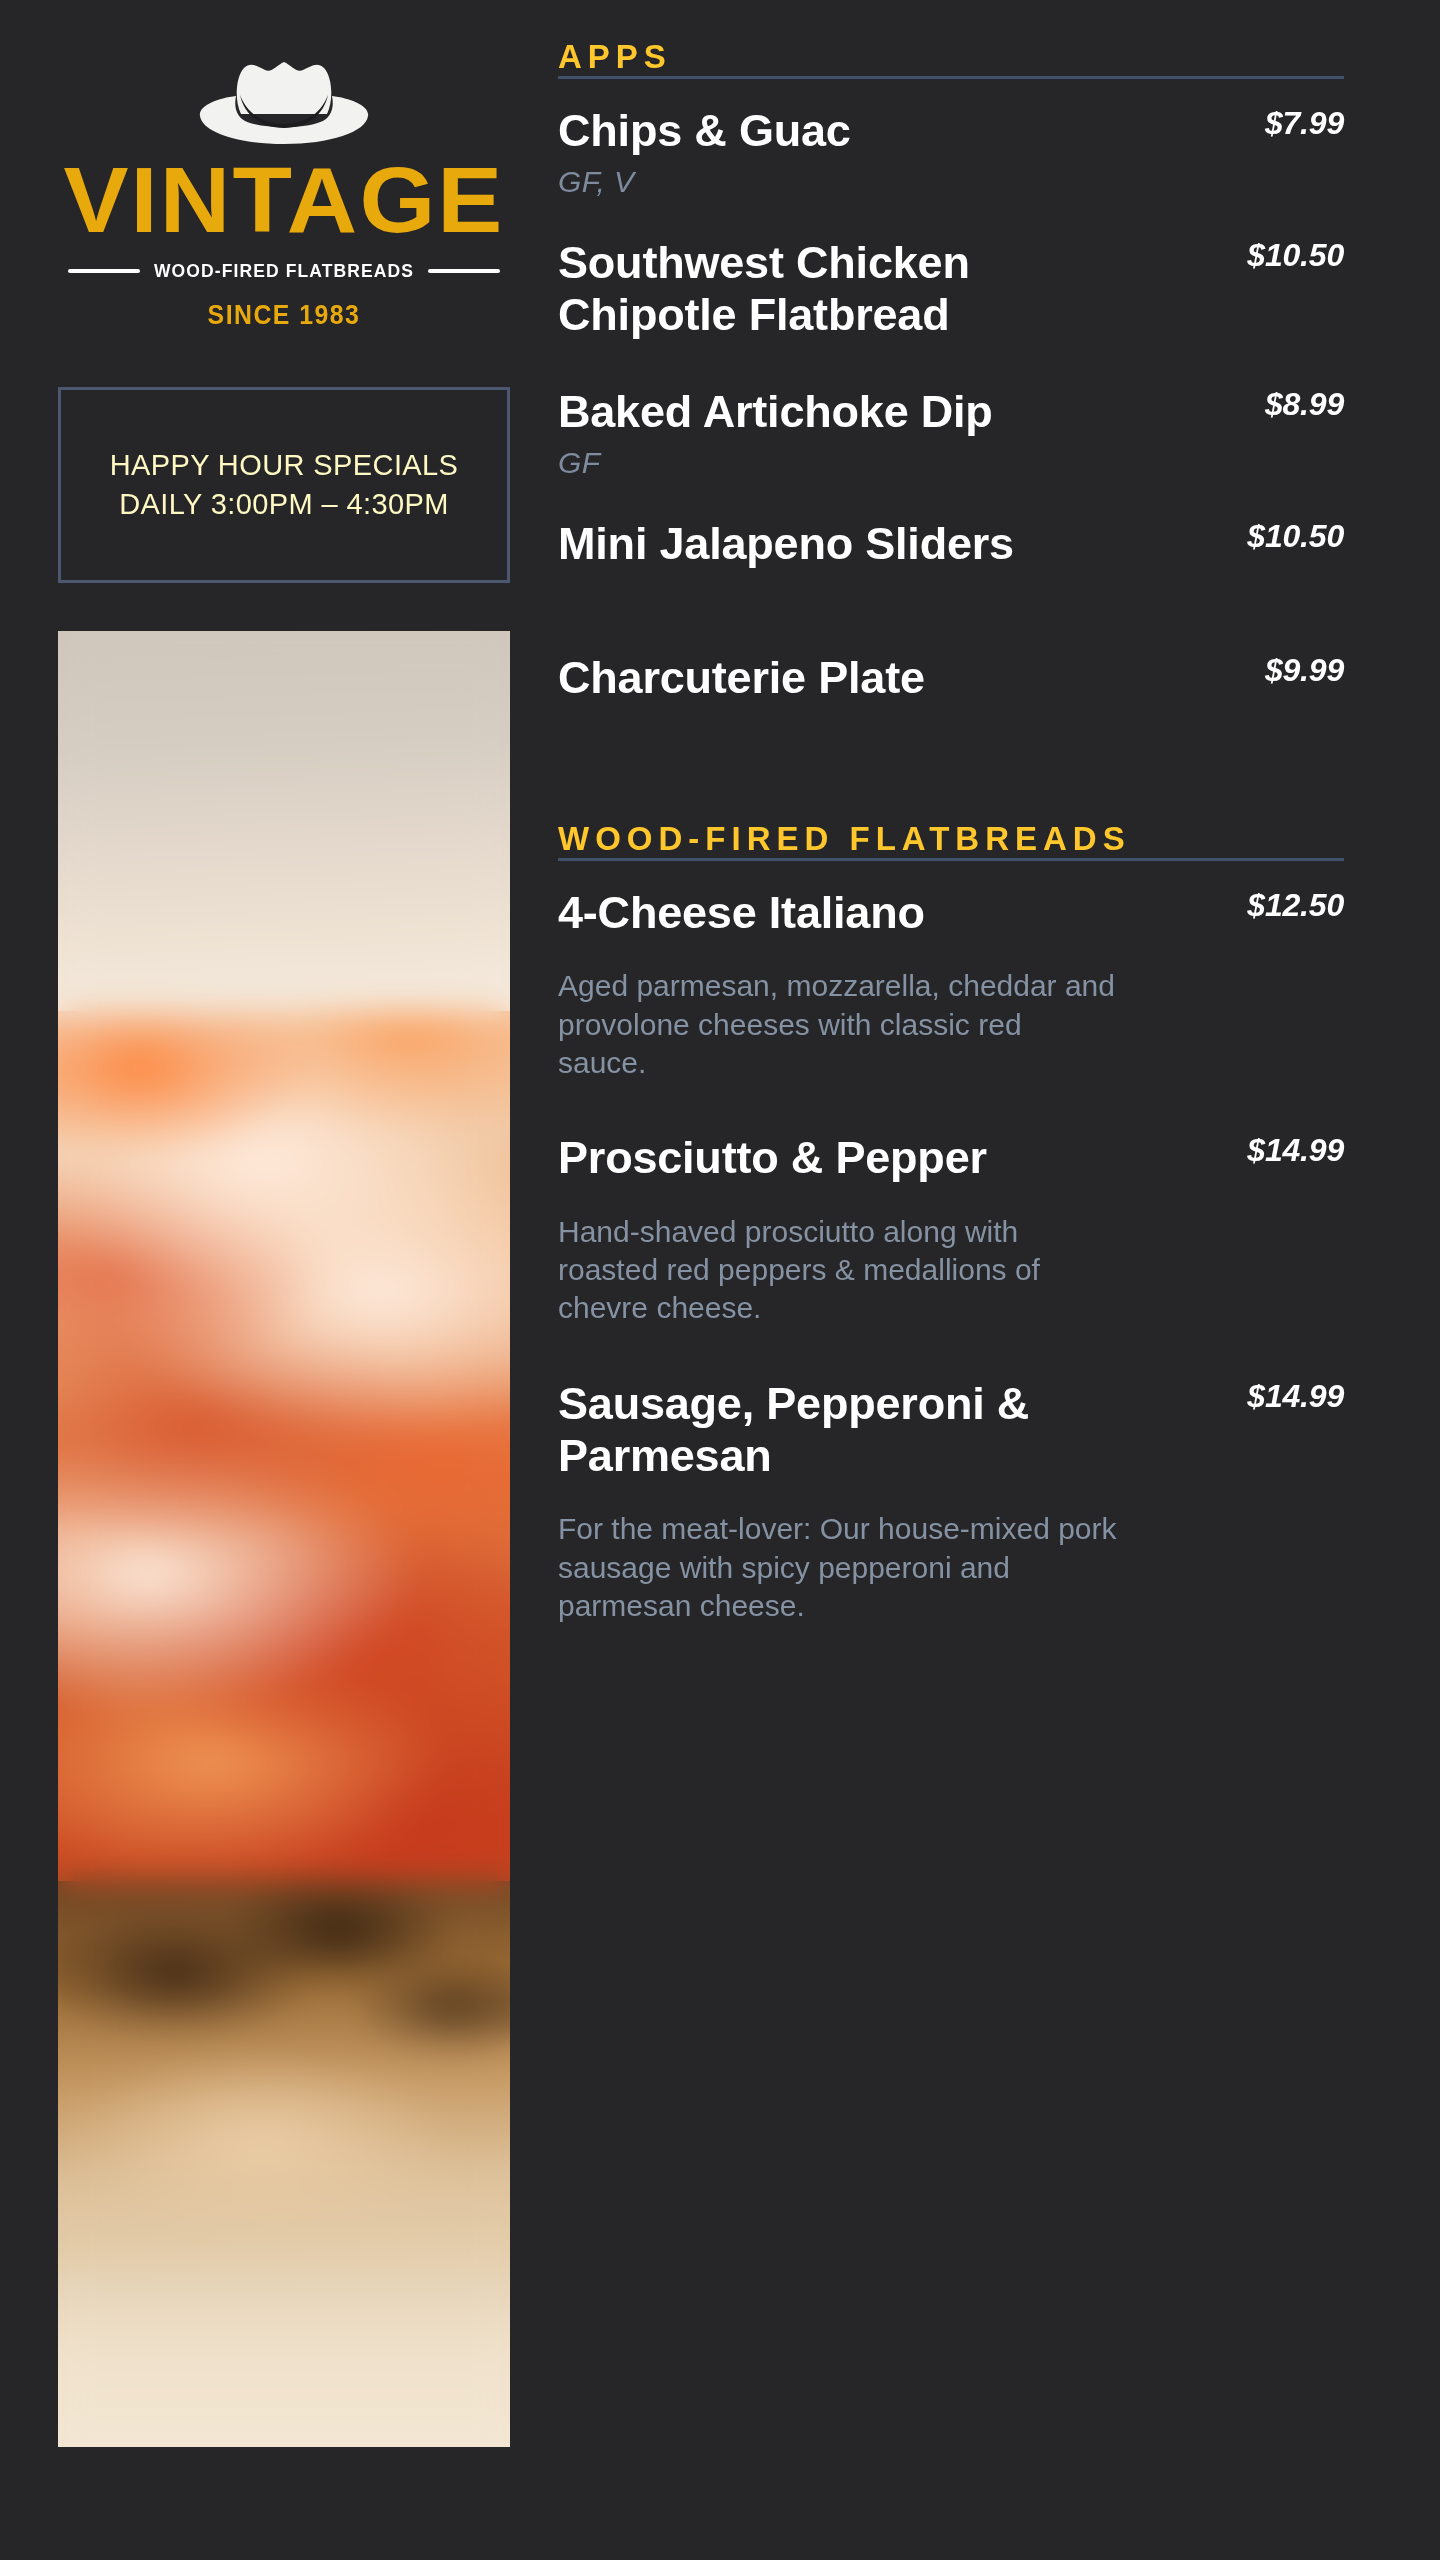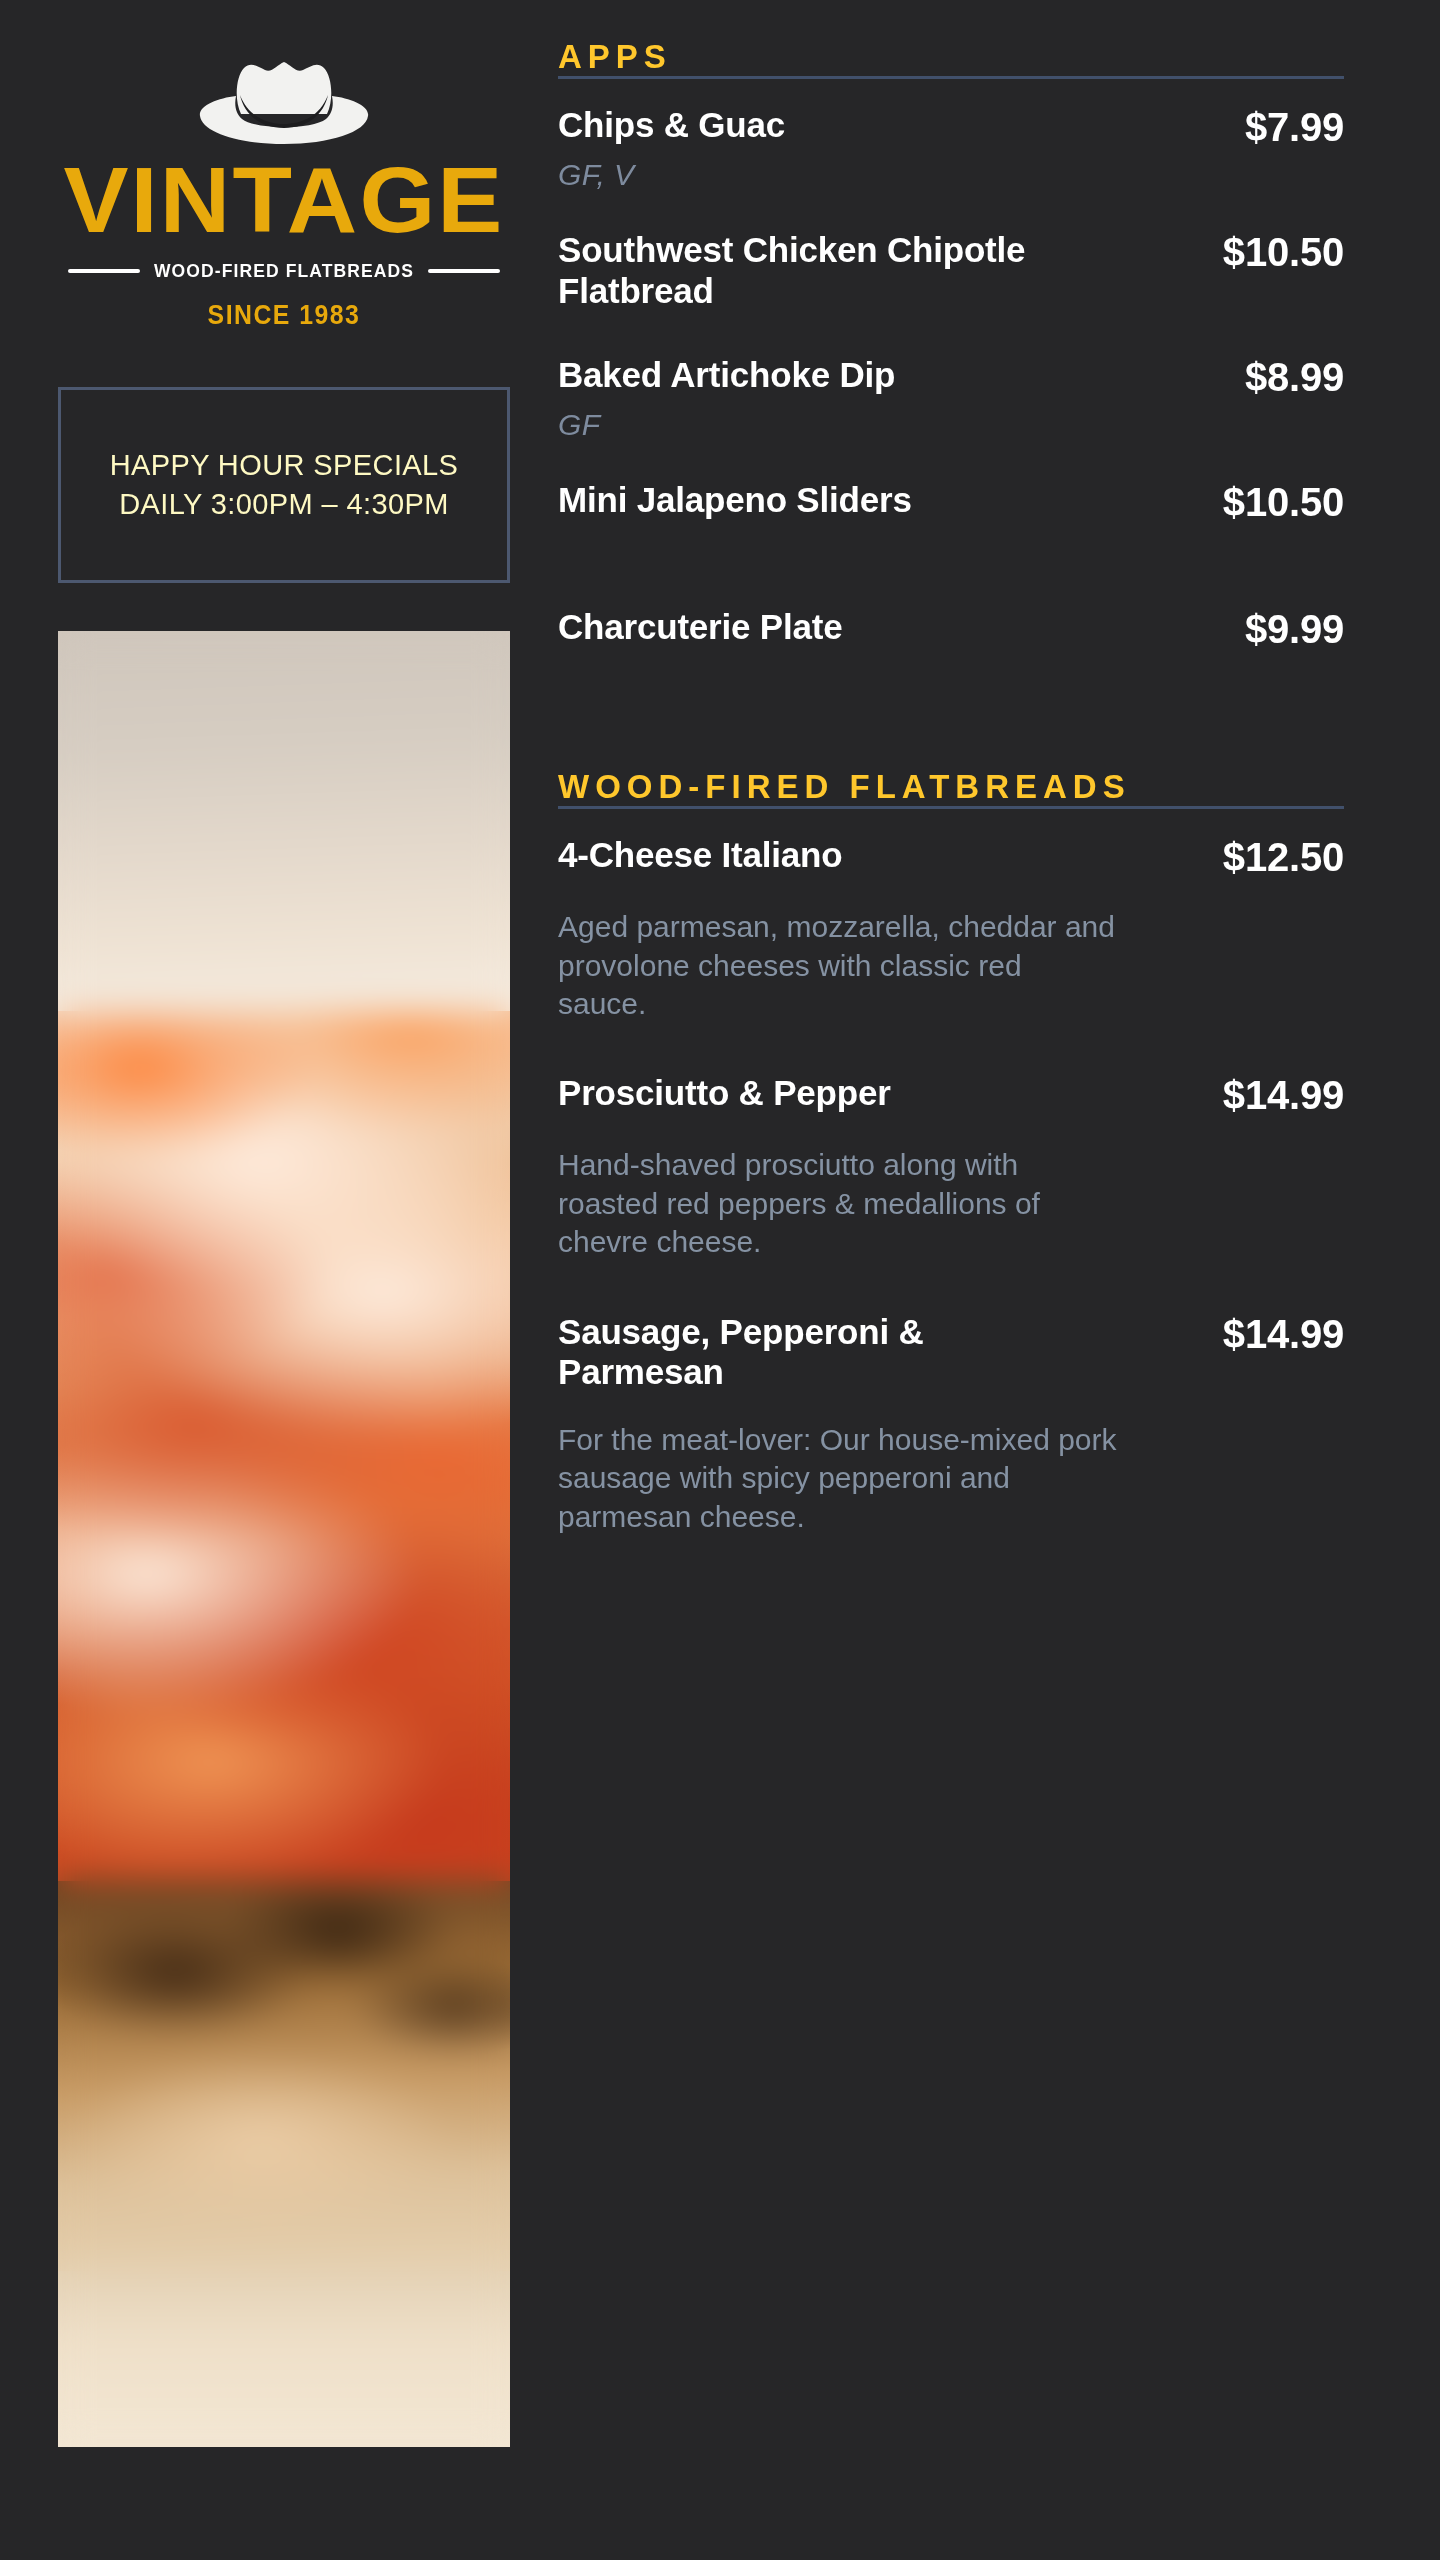--- a/index.html
+++ b/index.html
@@ -176,32 +176,33 @@
   .item { margin-bottom: 4px; }
 
   .item-row {
     display: flex;
     align-items: flex-start;
     justify-content: space-between;
     gap: 24px;
   }
   .item-name {
     color: #ffffff;
-    font-size: 35px;
+    font-size: 45px;
     font-weight: bold;
     line-height: 1.16;
     letter-spacing: -0.2px;
     max-width: 540px;
   }
   .item-price {
     color: #ffffff;
-    font-size: 40px;
+    font-size: 32px;
     font-weight: bold;
     white-space: nowrap;
     letter-spacing: -0.2px;
+    font-style: italic;
   }
   .item-tag {
     color: #7e8b9e;
     font-size: 30px;
     font-style: italic;
     margin-top: 8px;
     letter-spacing: 0.4px;
   }
   .item-desc {
     color: #8592a3;

